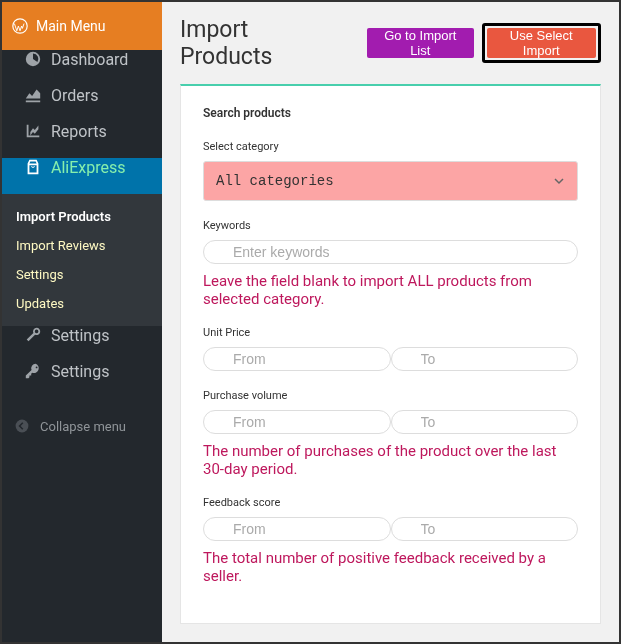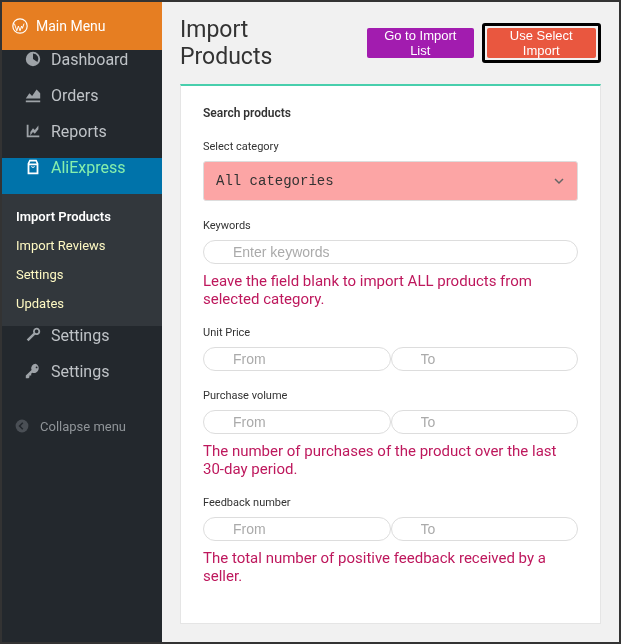--- a/index.html
+++ b/index.html
@@ -164,21 +164,21 @@
       <div class="field">
         <label class="field-label">Purchase volume</label>
         <div class="range">
           <input class="input" type="text" placeholder="From" style="">
           <input class="input" type="text" placeholder="To" style="">
         </div>
         <div class="hint">The number of purchases of the product over the last 30-day period.</div>
       </div>
 
       <div class="field">
-        <label class="field-label">Feedback number</label>
+        <label class="field-label">Feedback score</label>
         <div class="range">
           <input class="input" type="text" placeholder="From" style="">
           <input class="input" type="text" placeholder="To" style="">
         </div>
         <div class="hint">The total number of positive feedback received by a seller.</div>
       </div>
 
     </div>
   </div>
 </div>

